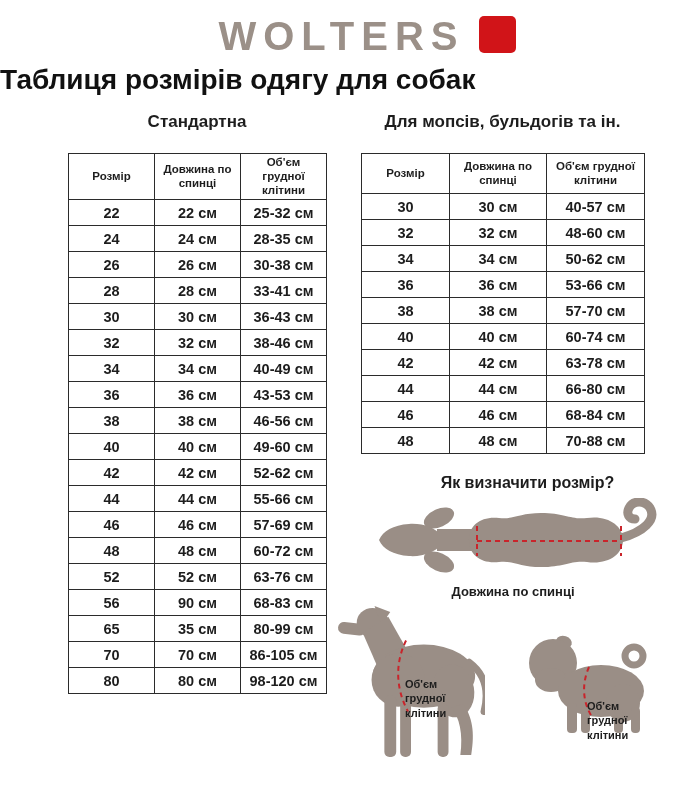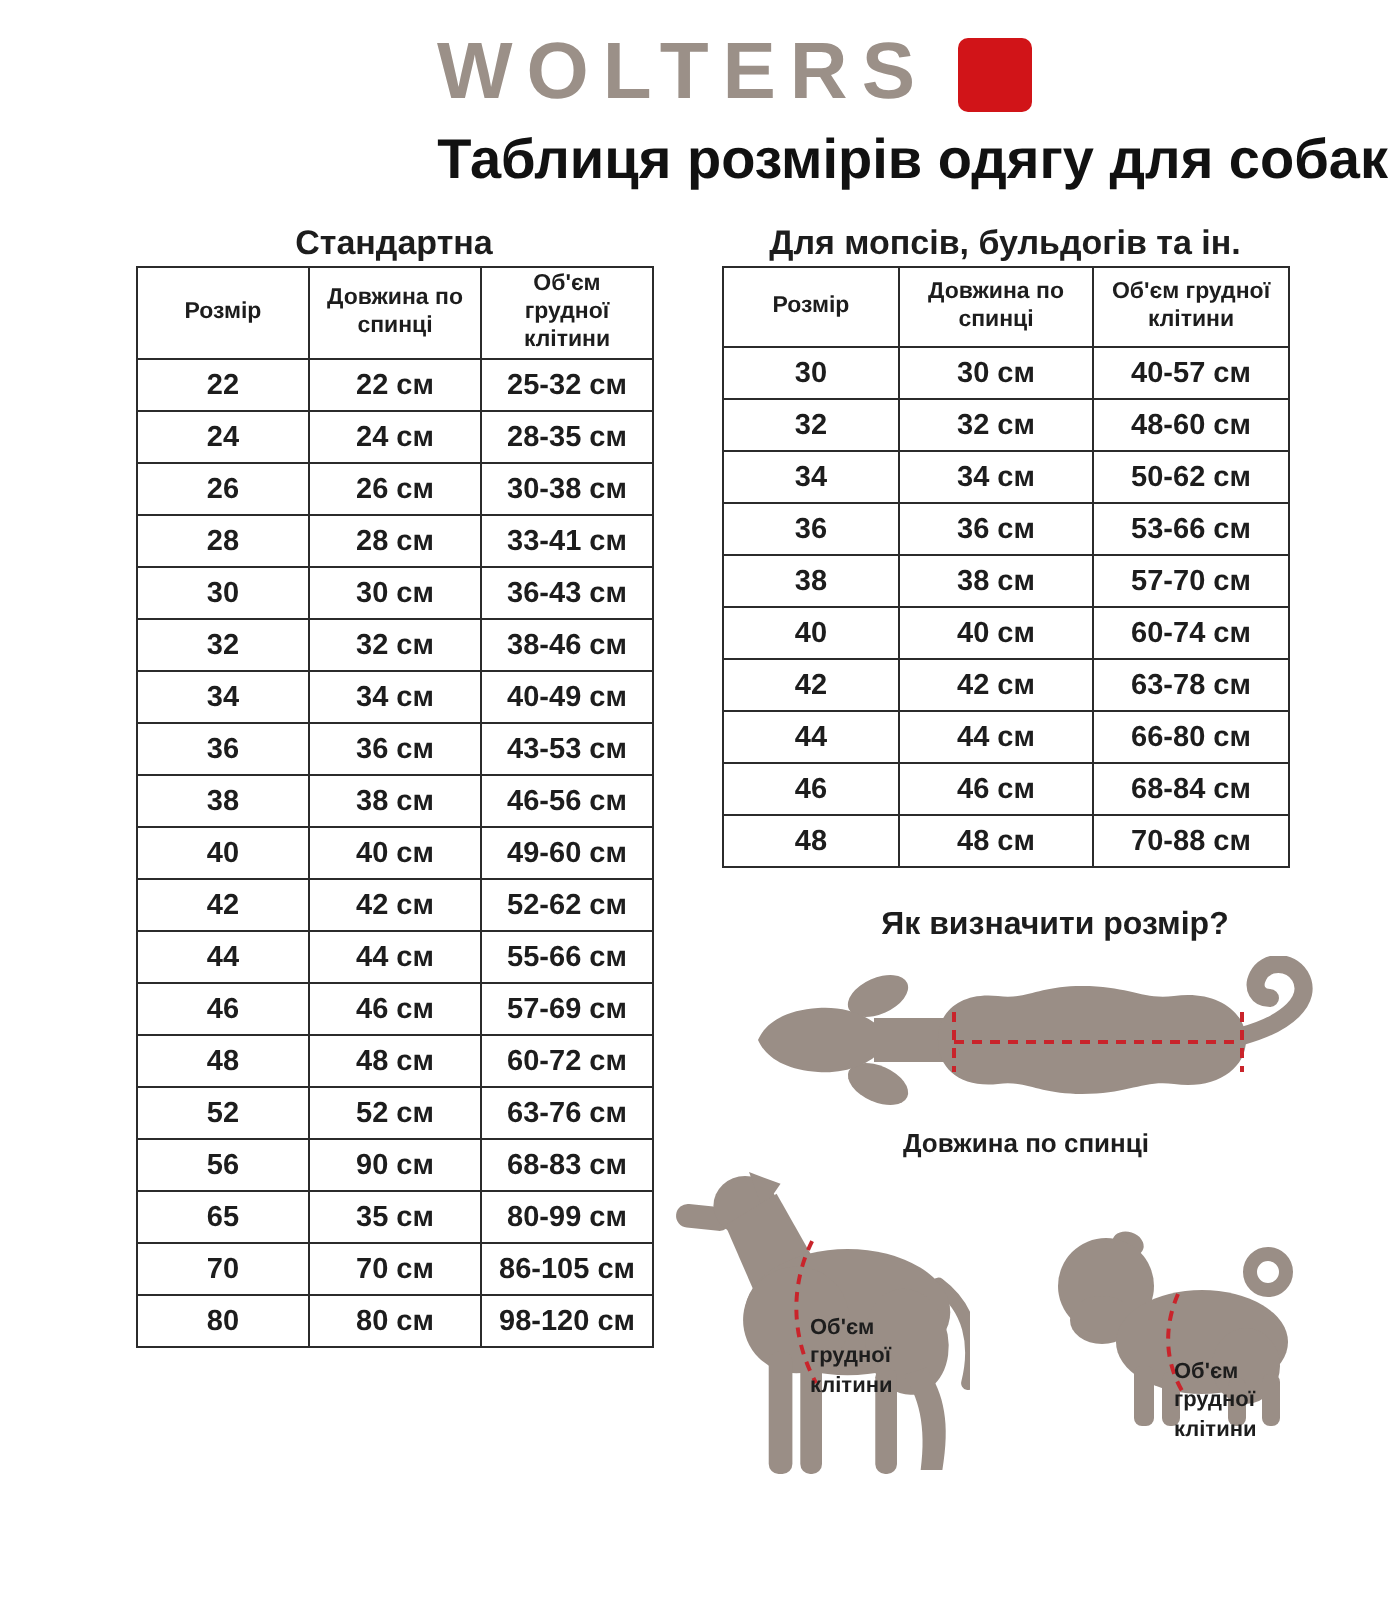--- a/index.html
+++ b/index.html
@@ -9,30 +9,30 @@
     --logo-gray:#9b9088;
     --ink:#1d1d1d;
     --line:#2b2b2b;
   }
   *{box-sizing:border-box;margin:0;padding:0;}
   html,body{background:#ffffff;}
   body{
     width:694px;height:800px;overflow:hidden;
     font-family:"Liberation Sans",sans-serif;color:var(--ink);
   }
-  .logo-row{display:flex;justify-content:center;align-items:flex-end;gap:14px;padding-top:16px;margin-left:40px;}
+  .logo-row{display:flex;justify-content:center;align-items:flex-start;gap:14px;padding-top:16px;margin-left:40px;}
   .logo-text{font-size:40px;font-weight:700;letter-spacing:7px;color:var(--logo-gray);line-height:1;}
   .logo-mark{width:37px;height:37px;background:var(--accent);border-radius:5px;flex:none;}
-  .title{font-size:28px;font-weight:700;text-align:right;margin-top:8px;color:#111;}
+  .title{font-size:28px;font-weight:700;text-align:left;margin-top:8px;color:#111;}
 
   .main{display:flex;padding-left:68px;margin-top:16px;}
   .col-left{width:258px;flex:none;}
   .col-right{width:333px;flex:none;margin-left:35px;}
 
-  .tbl-caption{font-size:17px;font-weight:700;text-align:center;margin-bottom:1px;}
+  .tbl-caption{font-size:17px;font-weight:700;text-align:center;margin-bottom:21px;}
   table.size-table{border-collapse:collapse;table-layout:fixed;}
   table.size-table th,table.size-table td{border:1.5px solid var(--line);text-align:center;}
   table.size-table th{height:40px;font-size:11.5px;font-weight:700;line-height:1.2;padding:2px 3px;vertical-align:middle;}
   table.size-table td{height:26px;font-size:14.5px;font-weight:700;padding:0 2px;}
   .tbl-left{width:258px;}
   .tbl-left .c1{width:86px;} .tbl-left .c2{width:86px;} .tbl-left .c3{width:86px;}
   .tbl-wrap-right{width:283px;}
   .tbl-right{width:283px;}
   .tbl-right .c1{width:88px;} .tbl-right .c2{width:97px;} .tbl-right .c3{width:98px;}
 

